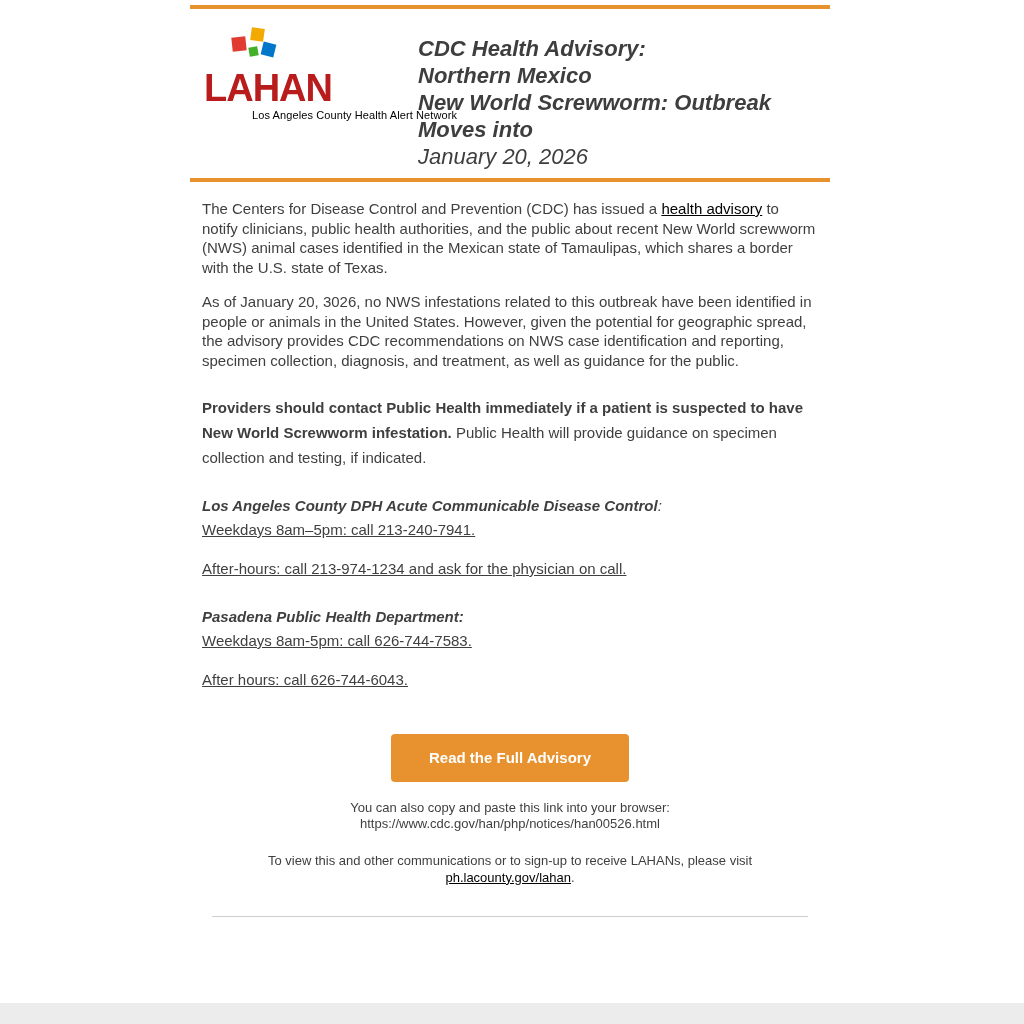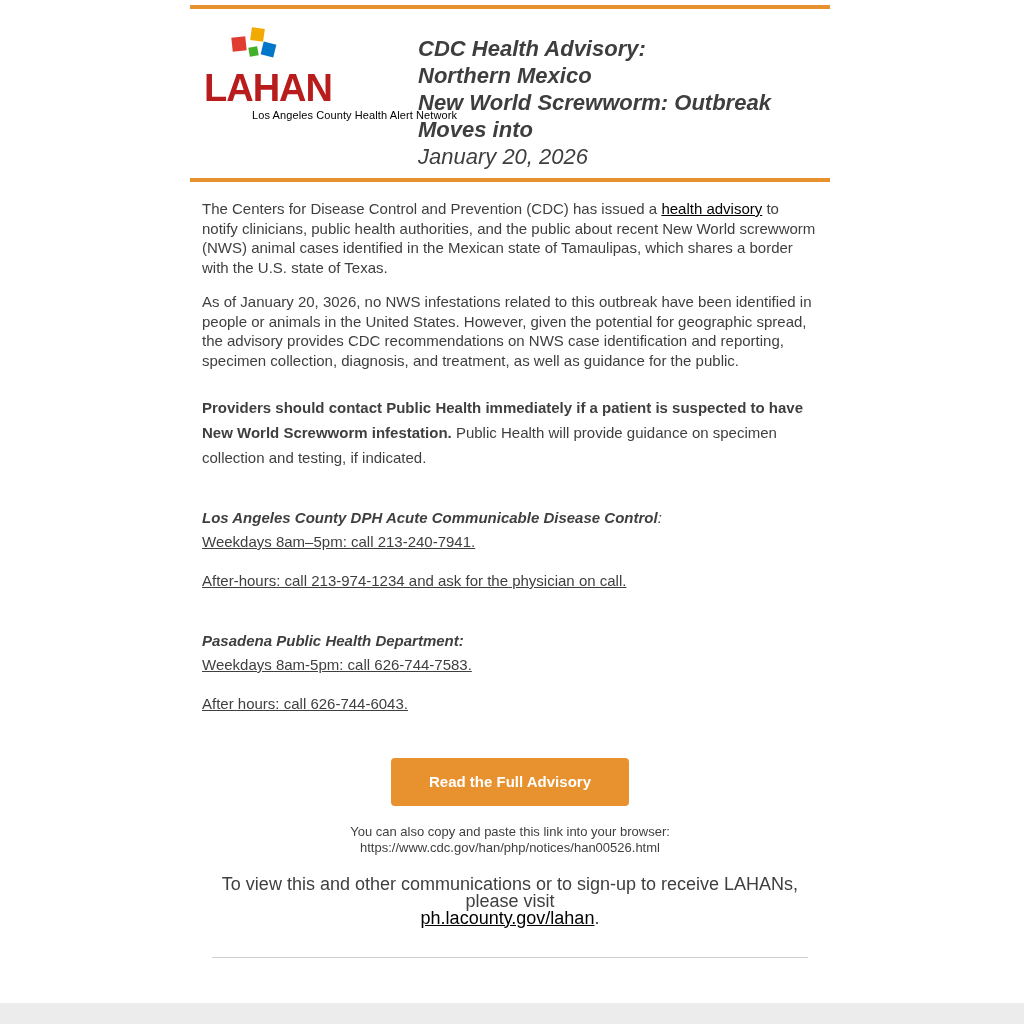--- a/index.html
+++ b/index.html
@@ -33,40 +33,40 @@
   .title-block { font-size: 22px; font-weight: bold; color: #3e3e3e; line-height: 27px; padding-top: 10px; font-style: italic; }
   .title-date { font-weight: normal; }
 
   
   .content { padding: 17px 12px 0 12px; font-size: 15px; line-height: 19.5px; color: #3f3f3f; }
   .content p { margin: 0 0 15px 0; }
   .p-alert { line-height: 25px; margin: 25px 0 24px 0 !important; }
   .bold { font-weight: bold; }
   a.body-link { color: #000000; text-decoration: underline; cursor: pointer; }
 
-  .contact { margin: 36px 0 0 0; line-height: 24px; }
+  .contact { margin: 24px 0 0 0; line-height: 24px; }
   .contact-name { font-weight: bold; font-style: italic; }
   .contact-suffix { font-style: italic; }
   .contact-line { margin: 0; line-height: 24px; text-decoration: underline; }
 
   .btn-wrap { text-align: center; margin: 42px 0 18px 0; }
   .btn {
     display: inline-block;
     background: #e8922f;
     color: #ffffff;
     font-weight: bold;
     font-size: 15px;
     padding: 14px 38px;
     border-radius: 4px;
     text-decoration: none;
     cursor: pointer;
   }
 
   .note { text-align: center; font-size: 13px; line-height: 16px; margin: 16px 0 0 0 !important; }
-  .signup { text-align: center; font-size: 18px; line-height: 17px; margin: 20px 0 0 0 !important; }
+  .signup { text-align: center; font-size: 13px; line-height: 17px; margin: 20px 0 0 0 !important; }
 
   hr.divider { border: none; border-top: 1px solid #cfcfcf; margin: 30px 10px 0 10px; }
 
   
   .footer { flex-shrink: 0; background: #ececec; padding: 9px 0 12px 0; margin-top: 22px; }
 </style>
 </head>
 <body>
 
 <div class="main">

